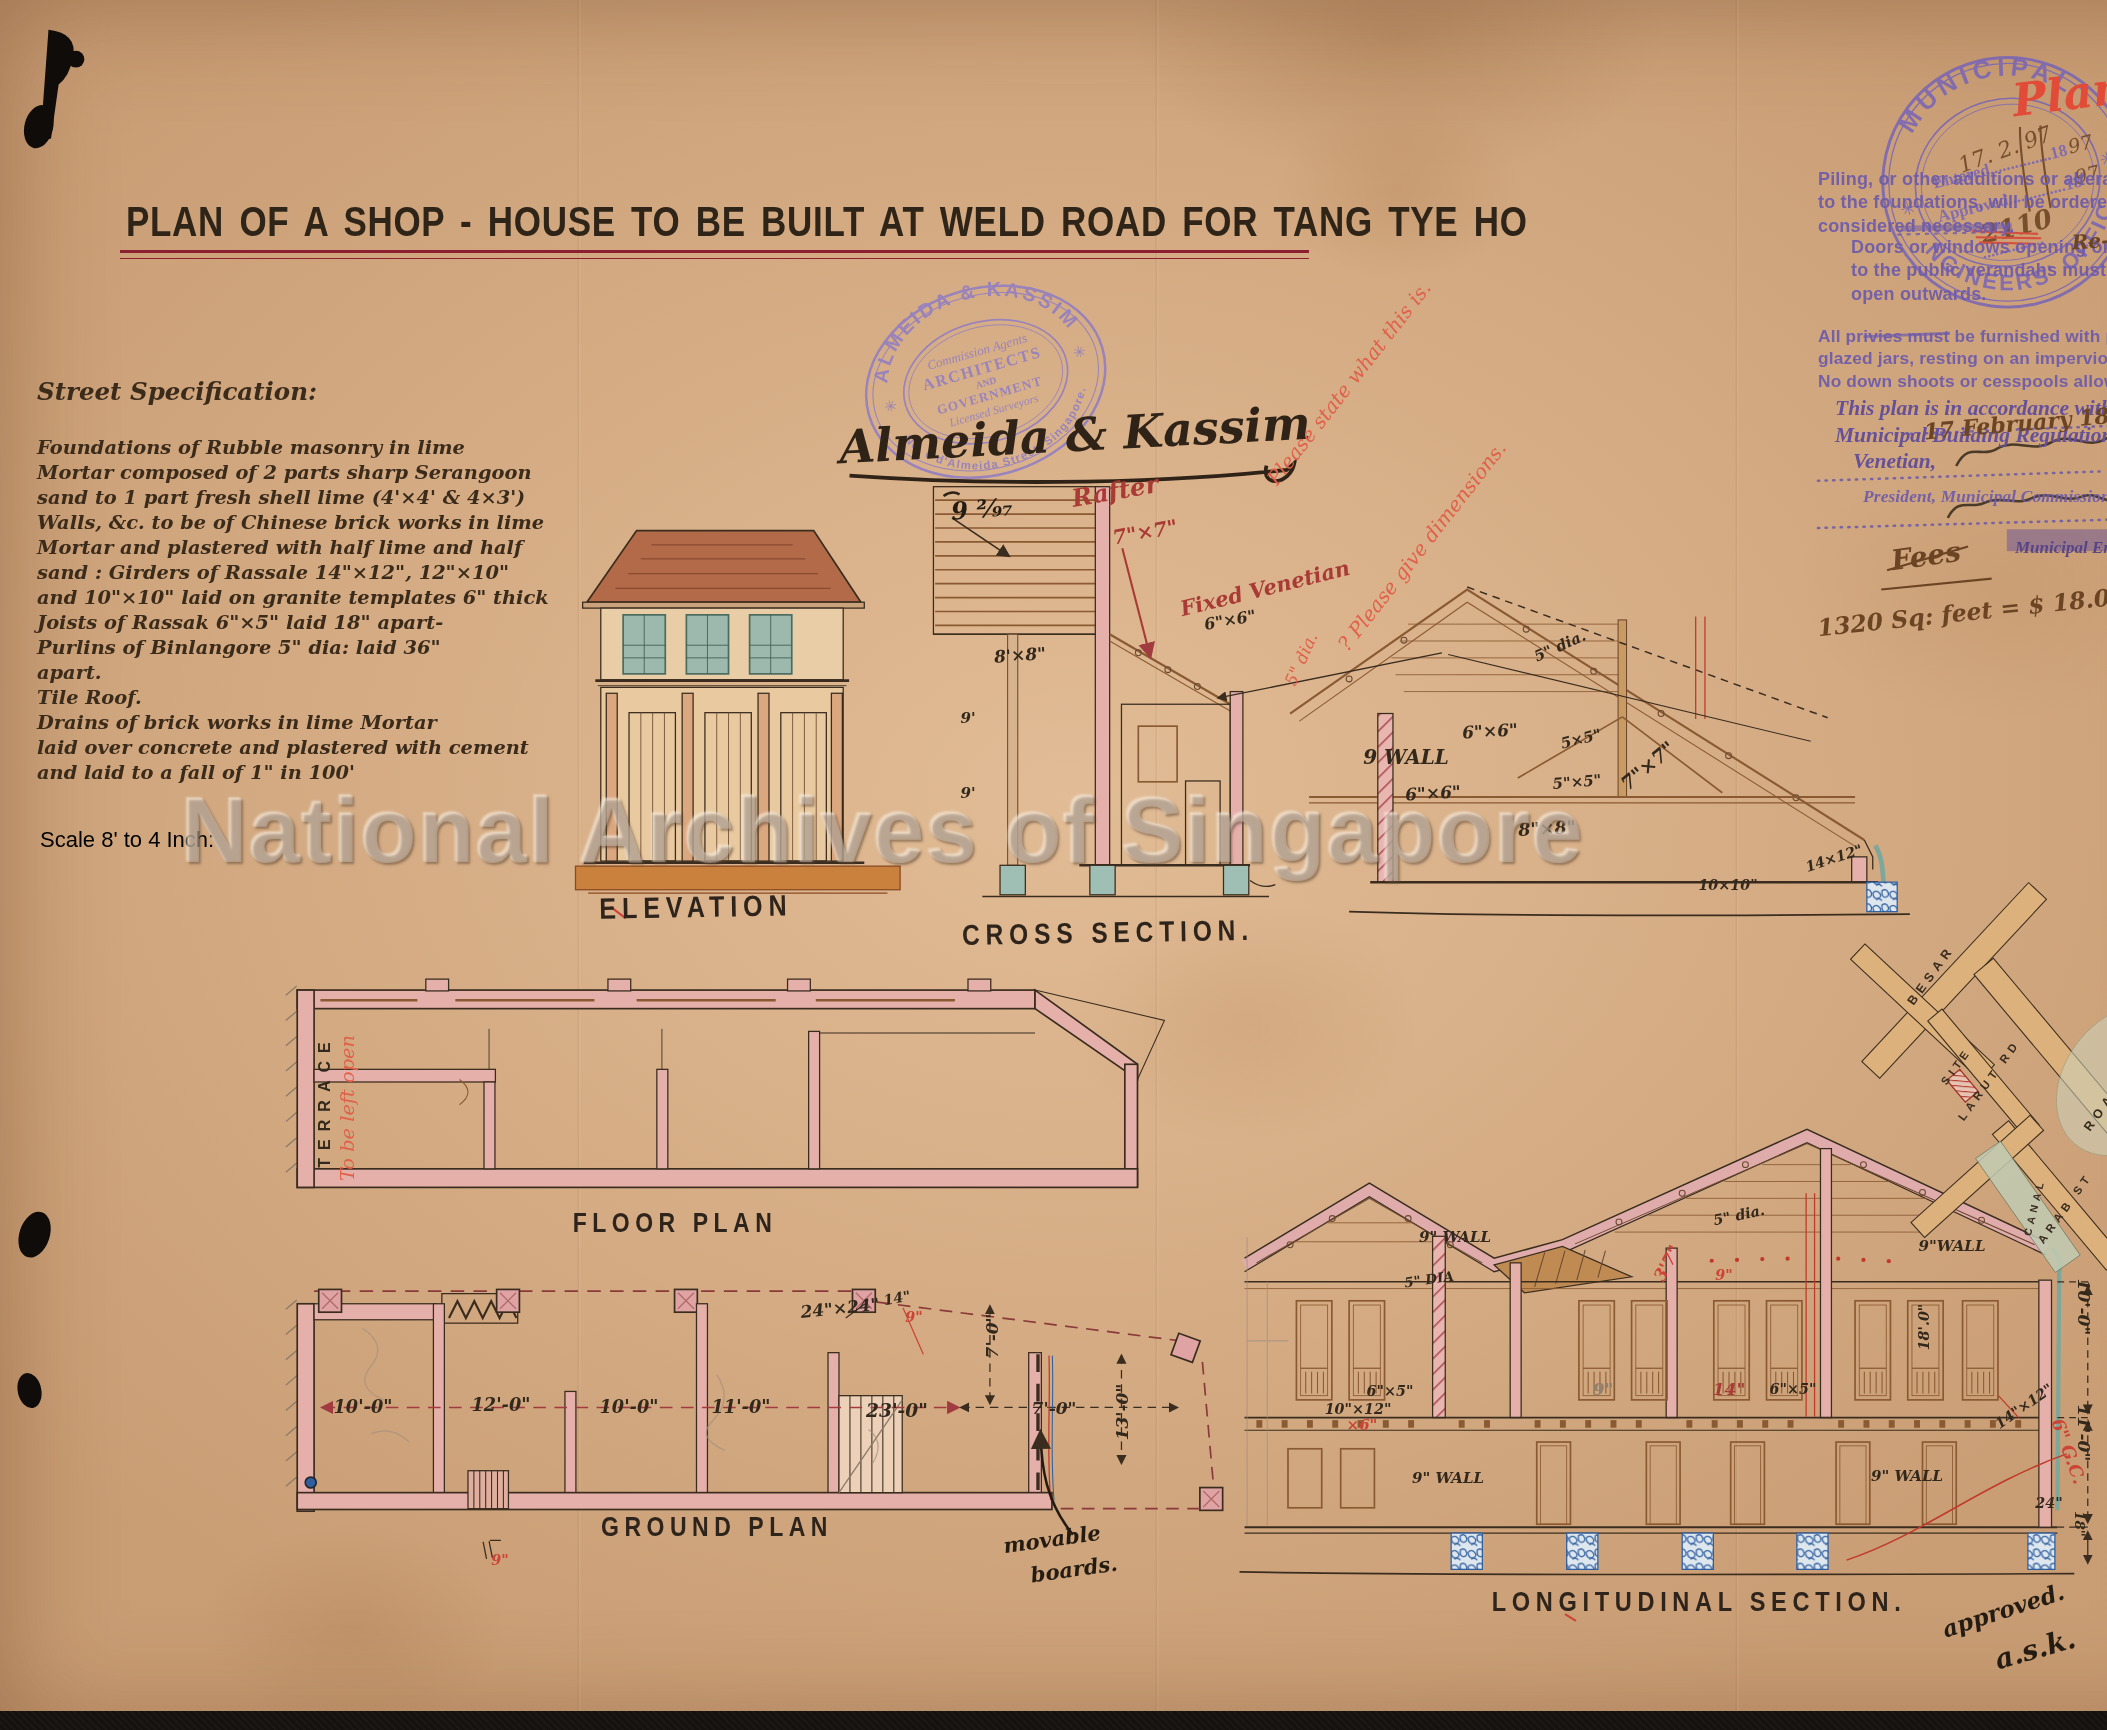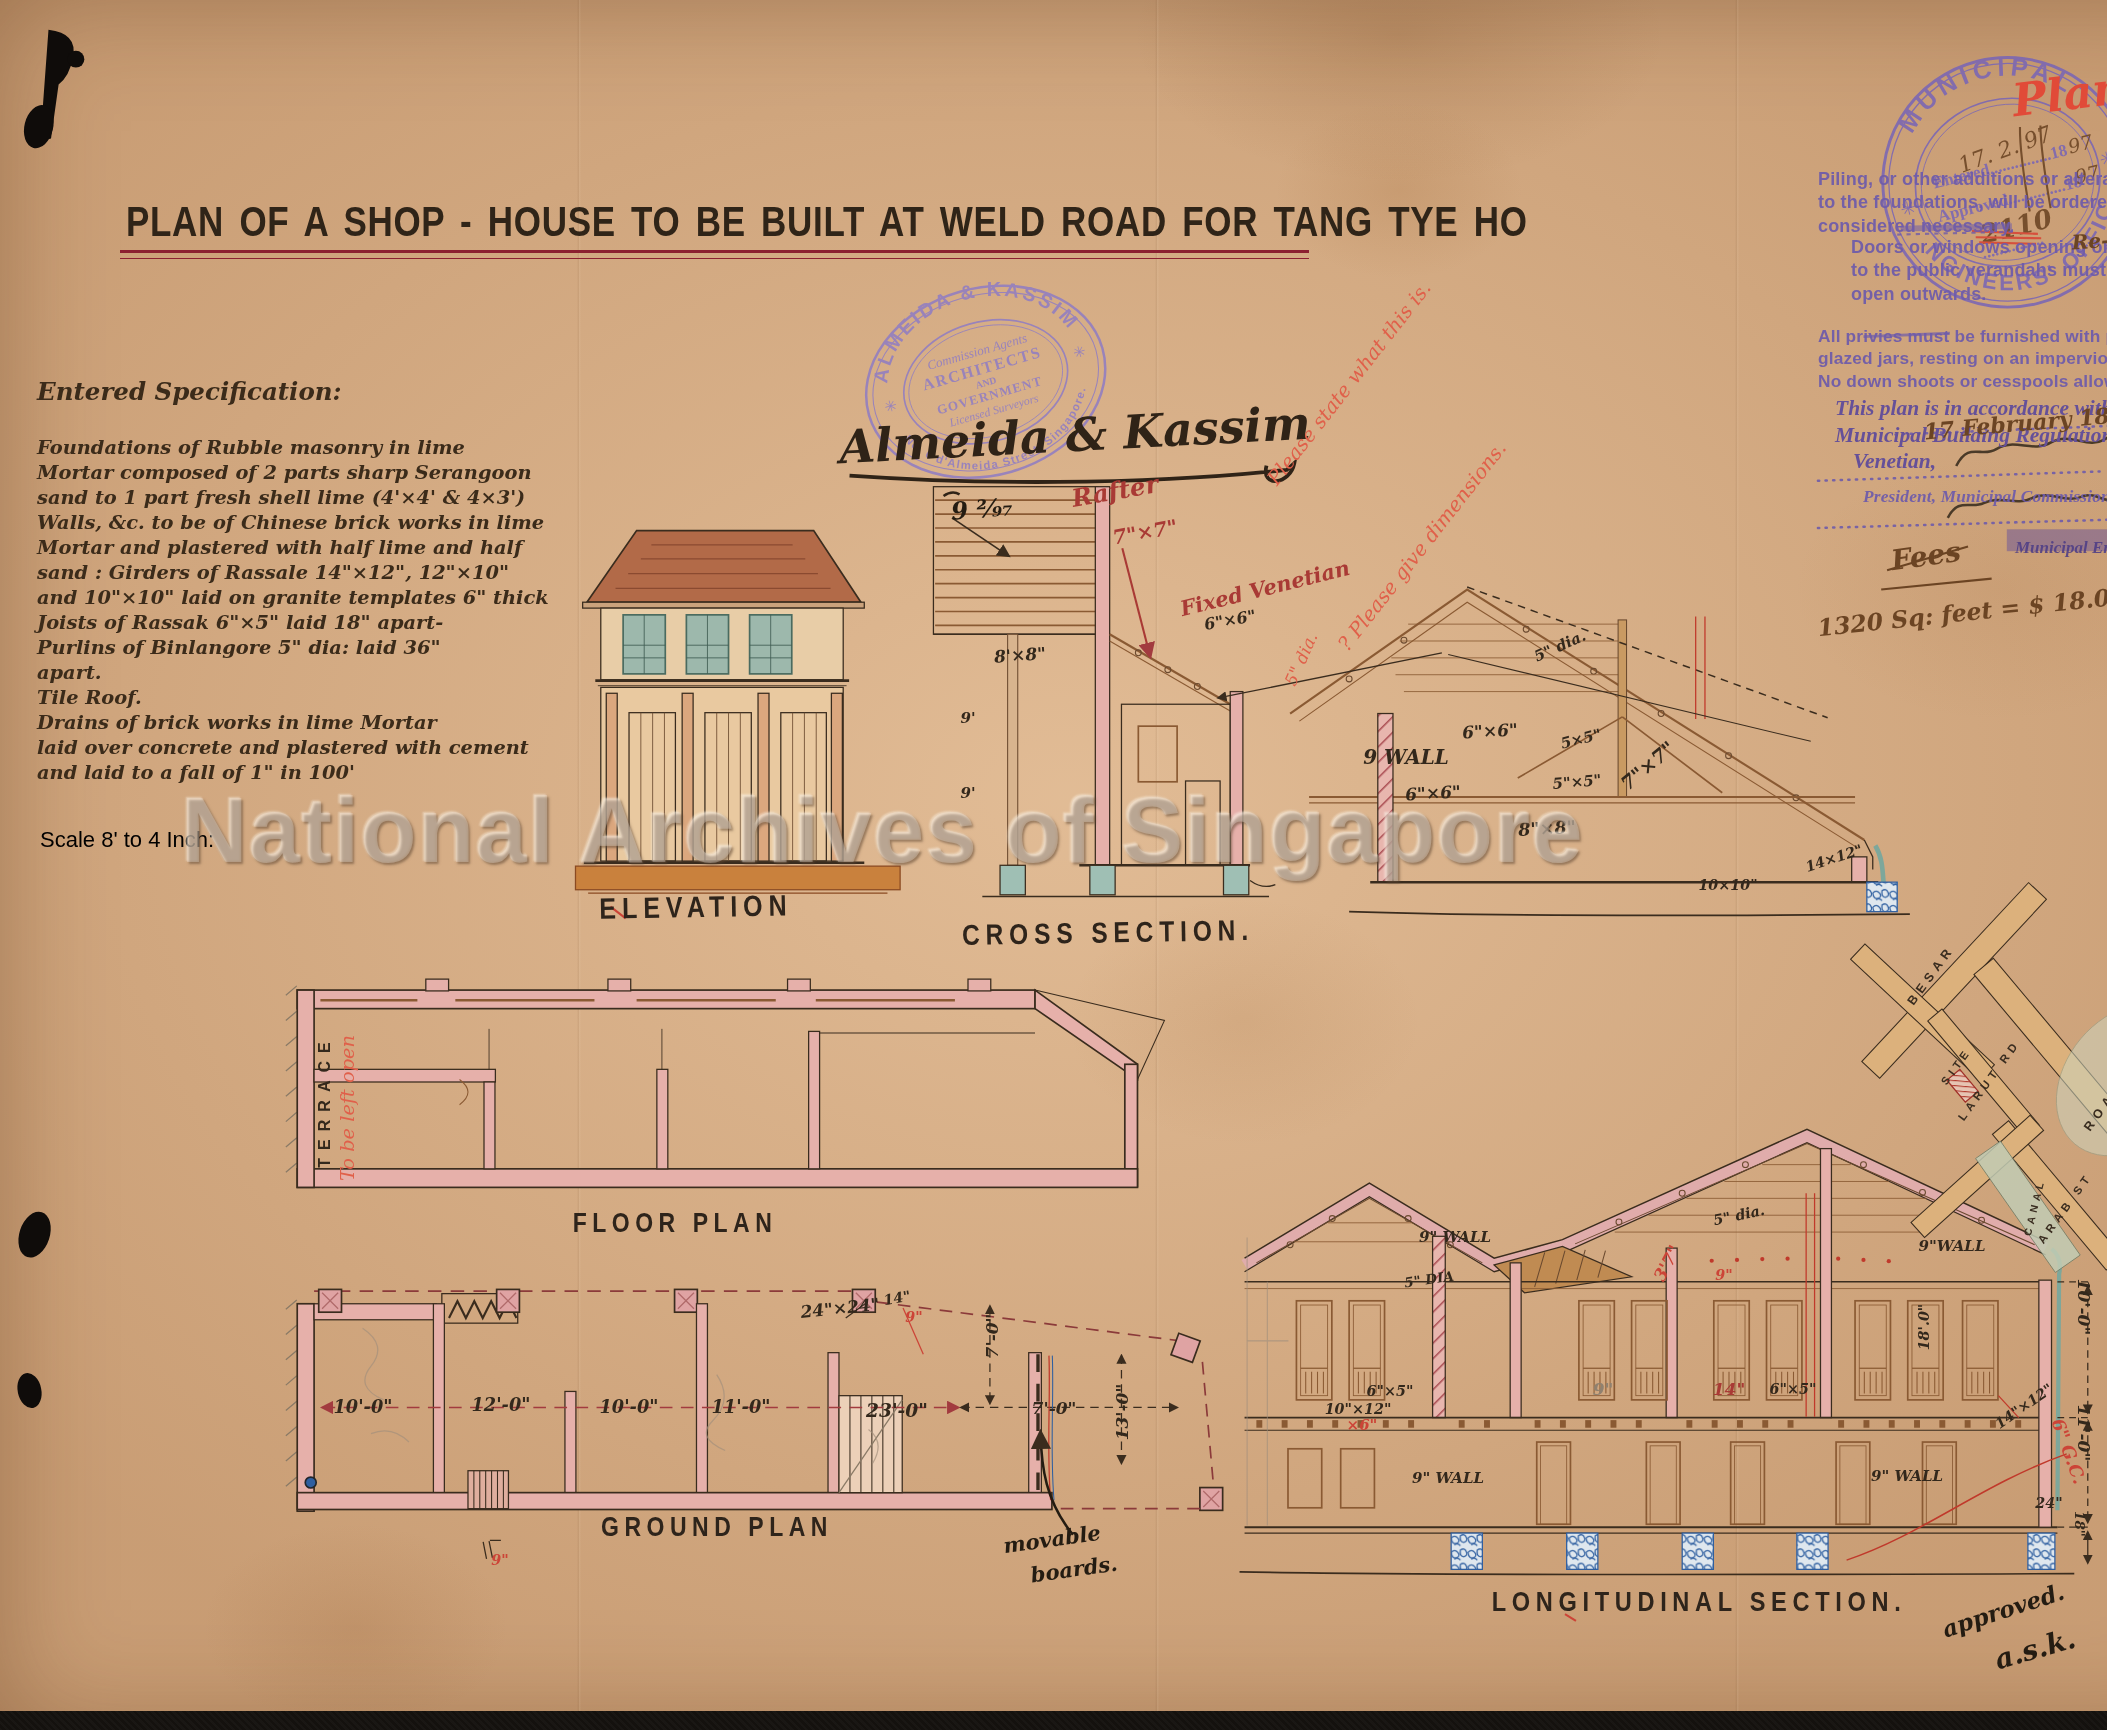--- a/index.html
+++ b/index.html
@@ -525,21 +525,21 @@
   <div class="txt stamp-para" style="left:1863px;top:486px;font-size:17.3px;font-style:italic;font-family:'Liberation Serif',serif;">President, Municipal Commissioners.</div>
   <div class="txt" style="left:2015px;top:538px;font-size:17px;font-style:italic;font-weight:700;color:#4b3b86;opacity:.85;font-family:'Liberation Serif',serif;">Municipal Engineer</div>
 
   <div class="txt brown-script" style="left:1926px;top:556px;font-size:28px;transform:translate(-50%,-50%) rotate(-8deg);">Fees</div>
   <div class="txt brown-script" style="left:1972px;top:612px;font-size:23.6px;transform:translate(-50%,-50%) rotate(-6deg);">1320 Sq: feet = $ 18.00</div>
 
   <div id="almeida-sig" class="txt">Almeida &amp; Kassim</div>
   <div class="txt ink-script" style="left:982px;top:509px;font-size:24.5px;transform:translate(-50%,-50%) rotate(-4deg);">9 ²⁄₉₇</div>
 
   <div id="spec" class="txt">
-    <div class="spec-heading">Entered Specification:</div>
+    <div class="spec-heading">Street Specification:</div>
     <div><div class="spec-line">Foundations of Rubble masonry in lime</div><div class="spec-line">Mortar composed of 2 parts sharp Serangoon</div><div class="spec-line">sand to 1 part fresh shell lime (4'×4' &amp; 4×3')</div><div class="spec-line">Walls, &amp;c. to be of Chinese brick works in lime</div><div class="spec-line">Mortar and plastered with half lime and half</div><div class="spec-line">sand : Girders of Rassale 14"×12", 12"×10"</div><div class="spec-line">and 10"×10" laid on granite templates 6" thick</div><div class="spec-line">Joists of Rassak 6"×5" laid 18" apart-</div><div class="spec-line">Purlins of Binlangore 5" dia: laid 36"</div><div class="spec-line">apart.</div><div class="spec-line">Tile Roof.</div><div class="spec-line">Drains of brick works in lime Mortar</div><div class="spec-line">laid over concrete and plastered with cement</div><div class="spec-line">and laid to a fall of 1" in 100'</div></div>
   </div>
   <div class="txt spec-heading" id="scale-note">Scale 8' to 4 Inch:</div>
 
   <div class="txt ink-script" style="left:2003px;top:1610px;font-size:23px;transform:translate(-50%,-50%) rotate(-18deg);">approved.</div>
   <div class="txt ink-script" style="left:2035px;top:1649px;font-size:28px;transform:translate(-50%,-50%) rotate(-16deg);">a.s.k.</div>
 
   <div id="annotation-layer">
       <div class="ann sec" style="left: 696px; top: 907px; font-size: 25px; transform: translate(-50%, -50%) rotate(-1deg) scaleY(1.18);">ELEVATION</div>
       <div class="ann sec" style="left: 1108px; top: 933px; font-size: 24.5px; transform: translate(-50%, -50%) rotate(-1deg) scaleY(1.18);">CROSS SECTION.</div>

